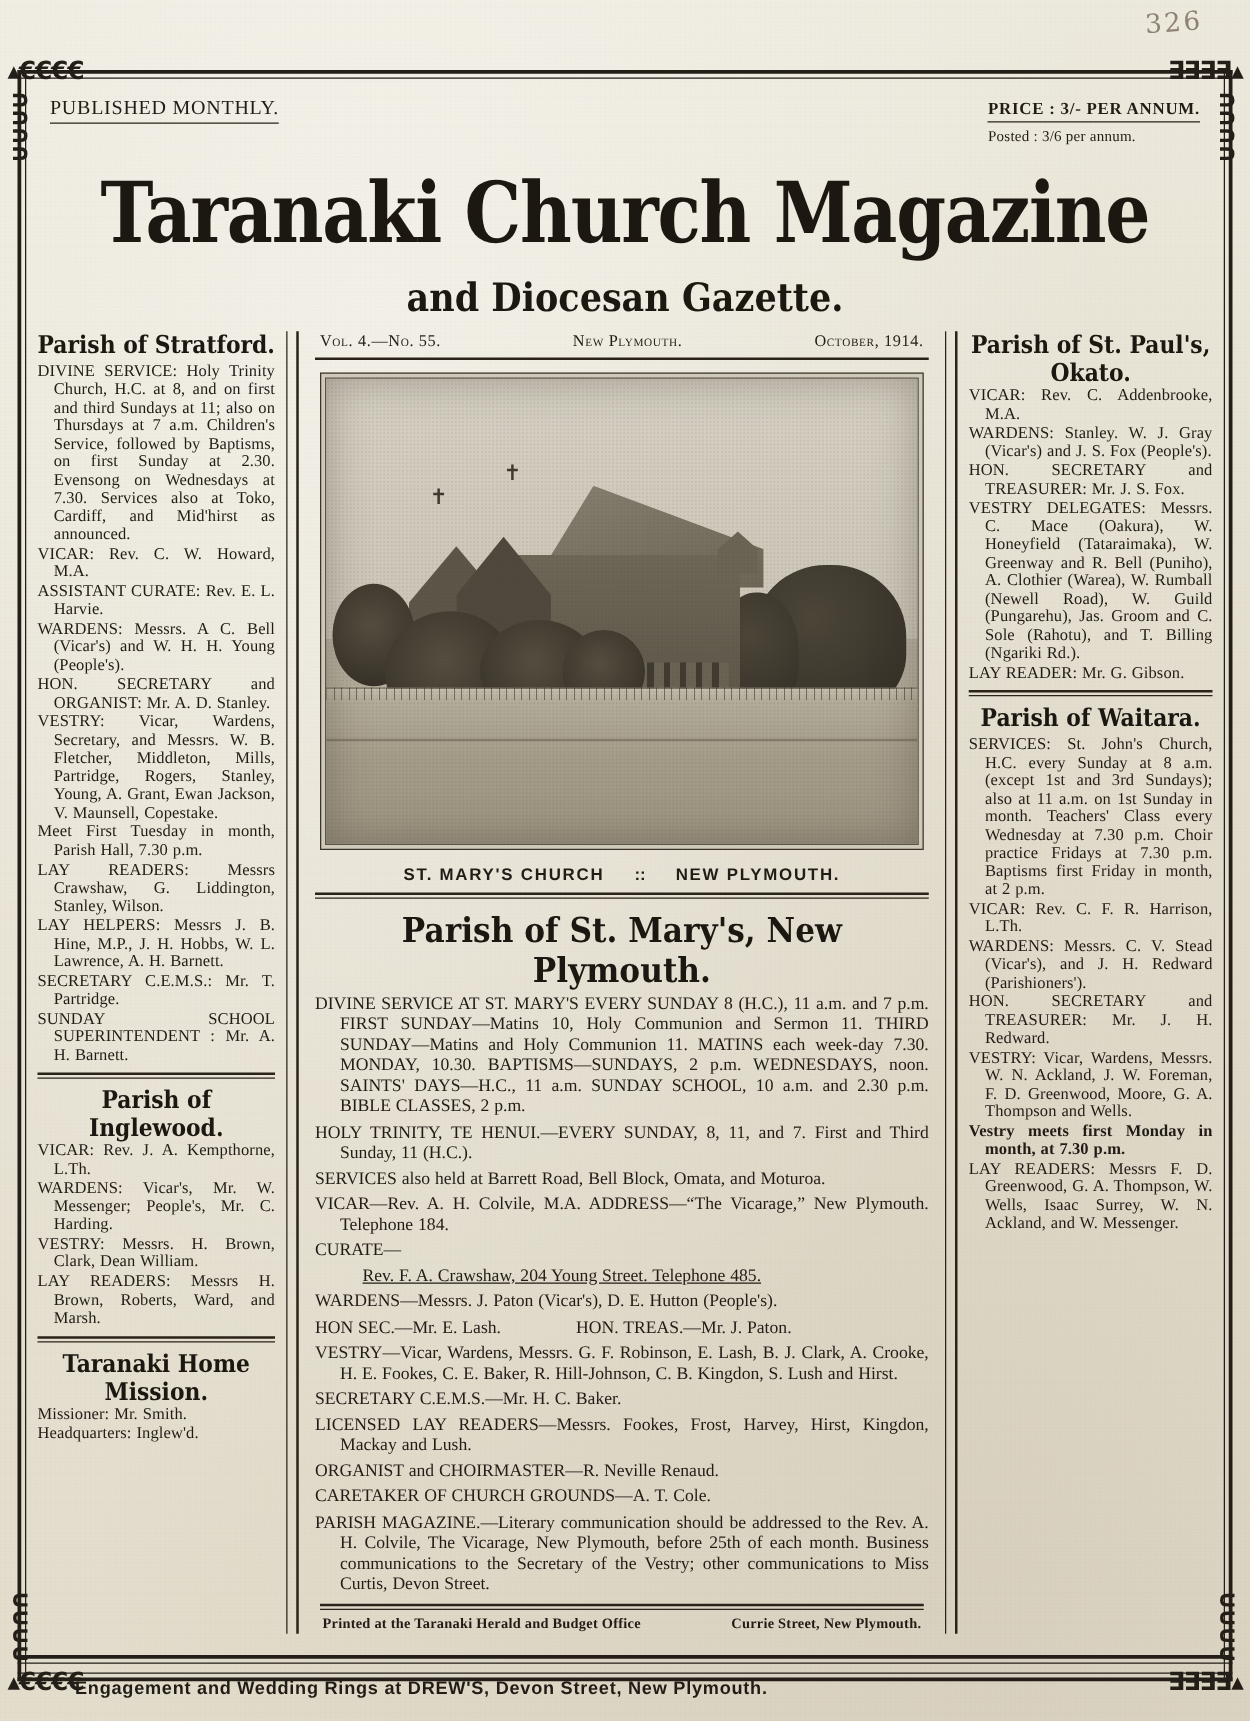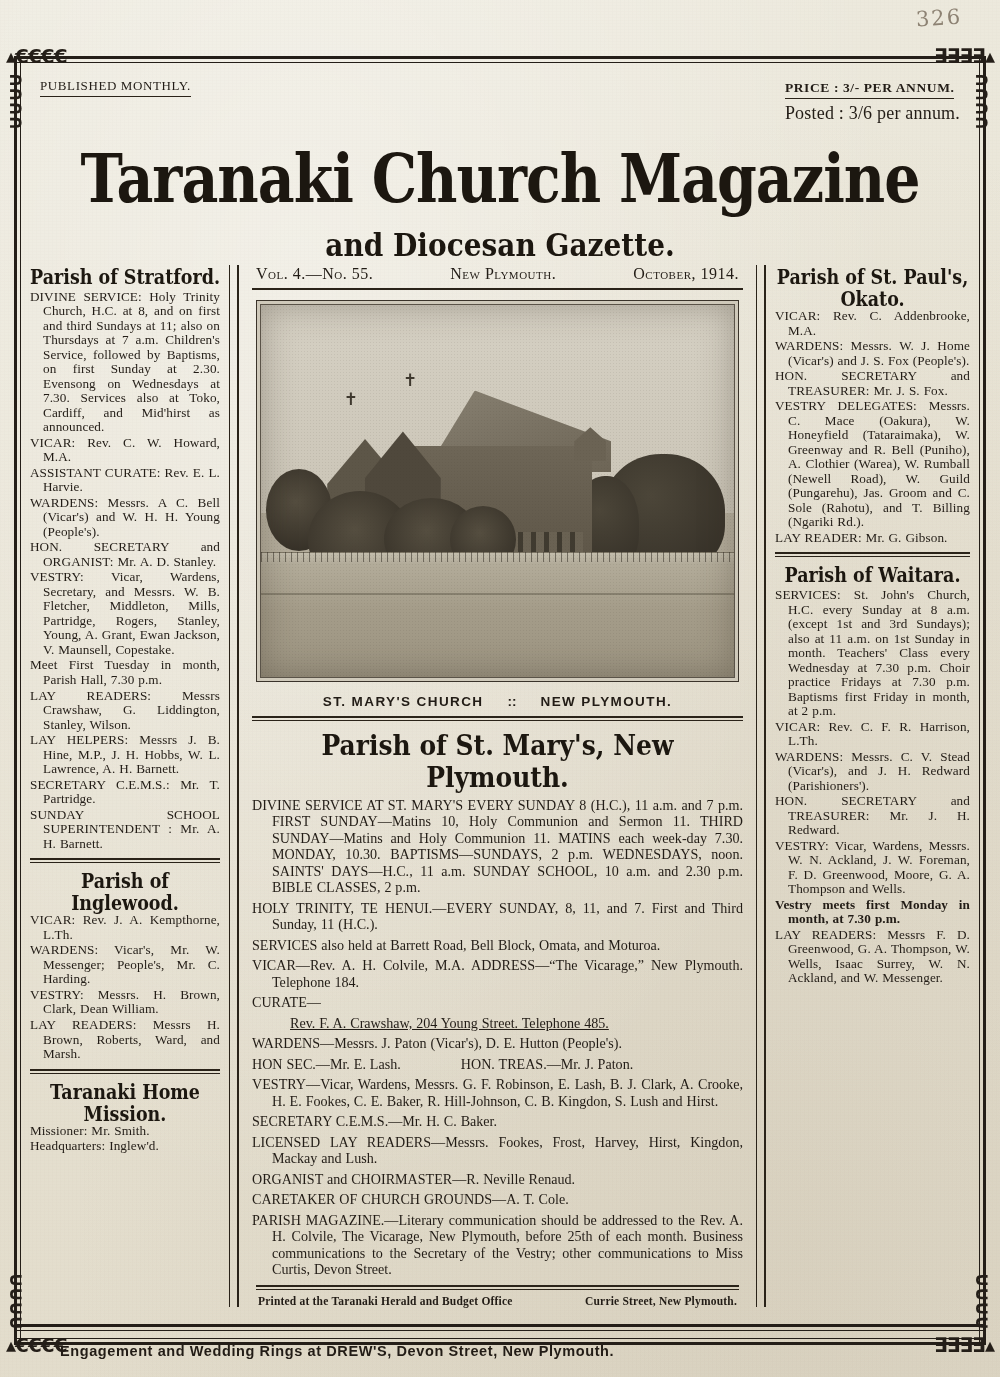--- a/index.html
+++ b/index.html
@@ -59,30 +59,30 @@
 
   
   .masthead{
     position:absolute;left:40px;right:40px;top:78px;
   }
   .pub-row{
     display:flex;justify-content:space-between;align-items:flex-start;
     font-family:"Liberation Serif", serif;
   }
   .pub-left{
-    font-size:13px;letter-spacing:.6px;
+    font-size:16px;letter-spacing:.6px;
     border-bottom:1.4px solid #2a2319;
     padding-bottom:2px;
   }
   .pub-right{text-align:left;}
   .price{
     font-size:13.5px;letter-spacing:.6px;font-weight:700;
     border-bottom:1.4px solid #2a2319;padding-bottom:2px;display:inline-block;
   }
-  .posted{font-size:18px;margin-top:4px;letter-spacing:.2px;}
+  .posted{font-size:12px;margin-top:4px;letter-spacing:.2px;}
 
   .title-main{
     text-align:center;
     font-family:"DejaVu Serif", serif;
     font-weight:700;
     font-size:57px;
     letter-spacing:-1px;
     margin-top:14px;
     color:#1c1710;
     transform:scaleY(1.18);
@@ -141,21 +141,21 @@
     text-indent:0;
     padding-left:13px;
     text-indent:-13px;
     letter-spacing:.1px;
     word-spacing:.5px;
   }
 
   
   .volline{
     display:flex;justify-content:space-between;align-items:flex-end;
-    font-size:16px;letter-spacing:.5px;
+    font-size:13px;letter-spacing:.5px;
     font-variant:small-caps;
     padding:0 4px 5px 4px;
   }
   .volline .vv{font-weight:400;}
   .mid-rule{border-top:2.4px solid #2a2319;margin-bottom:10px;}
 
   
   .photo-box{
     border:1.5px solid #3a332a;
     padding:3px;
@@ -426,21 +426,21 @@
     </div>
   </div>
 
   <div class="vdivider"></div>
 
   <div class="col-right">
 
     <div>
       <div class="ph">Parish of St. Paul's, Okato.</div>
       <div class="entry">VICAR: Rev. C. Addenbrooke, M.A.</div>
-      <div class="entry">WARDENS: Messrs. W. J. Home (Vicar's) and J. S. Fox (People's).</div>
+      <div class="entry">WARDENS: Stanley. W. J. Gray (Vicar's) and J. S. Fox (People's).</div>
       <div class="entry">HON. SECRETARY and TREASURER: Mr. J. S. Fox.</div>
       <div class="entry">VESTRY DELEGATES: Messrs. C. Mace (Oakura), W. Honeyfield (Tataraimaka), W. Greenway and R. Bell (Puniho), A. Clothier (Warea), W. Rumball (Newell Road), W. Guild (Pungarehu), Jas. Groom and C. Sole (Rahotu), and T. Billing (Ngariki Rd.).</div>
       <div class="entry">LAY READER: Mr. G. Gibson.</div>
     </div>
 
     <div class="section-rule"></div>
 
     <div>
       <div class="ph">Parish of Waitara.</div>
       <div class="entry">SERVICES: St. John's Church, H.C. every Sunday at 8 a.m. (except 1st and 3rd Sundays); also at 11 a.m. on 1st Sunday in month. Teachers' Class every Wednesday at 7.30 p.m. Choir practice Fridays at 7.30 p.m. Baptisms first Friday in month, at 2 p.m.</div>

